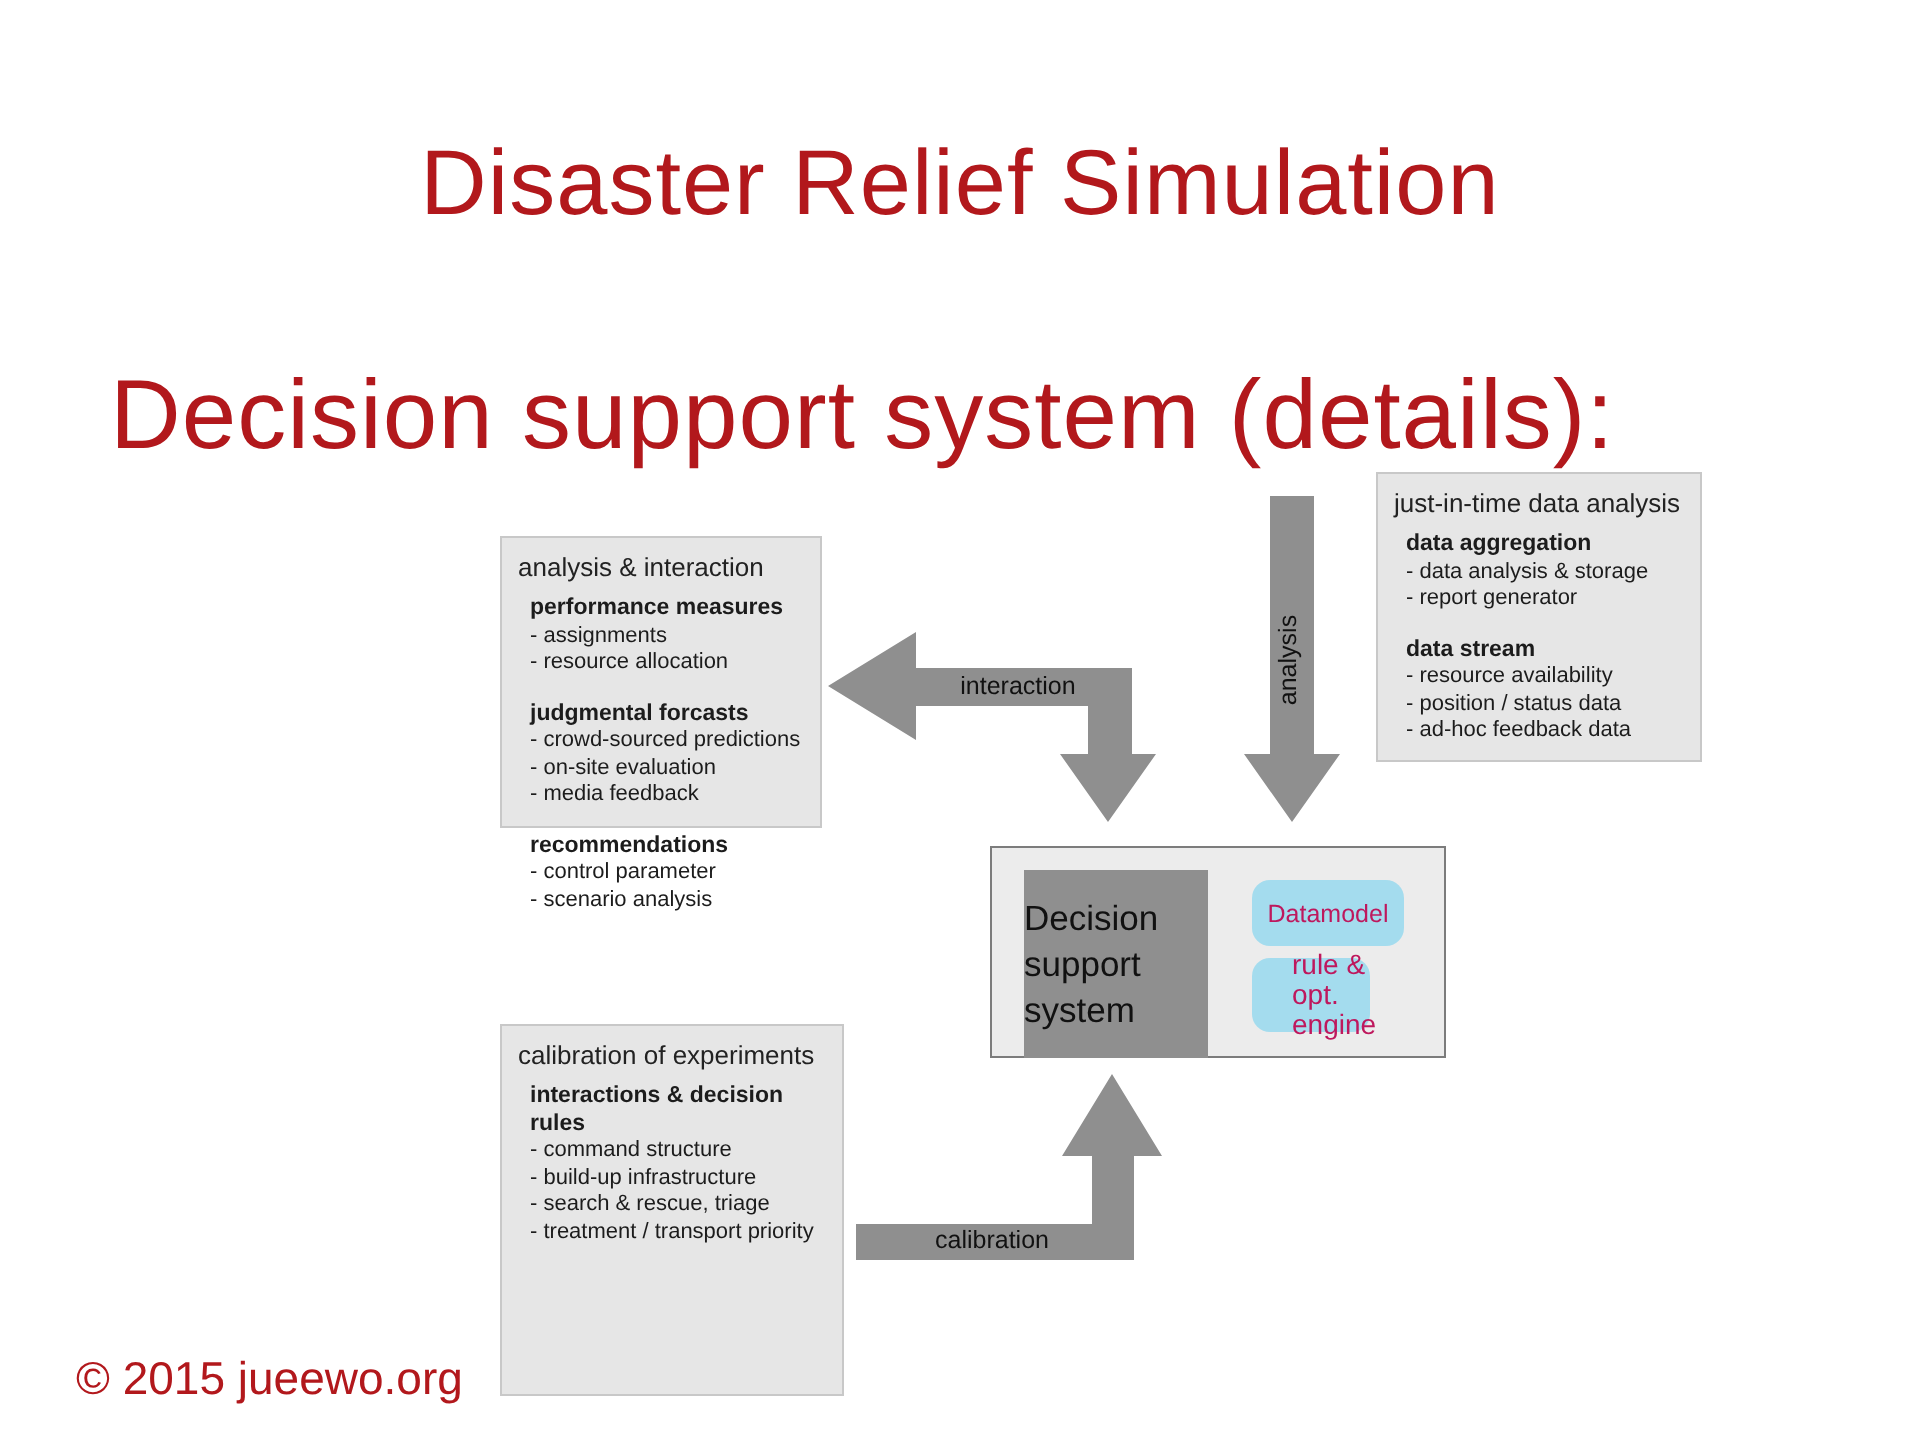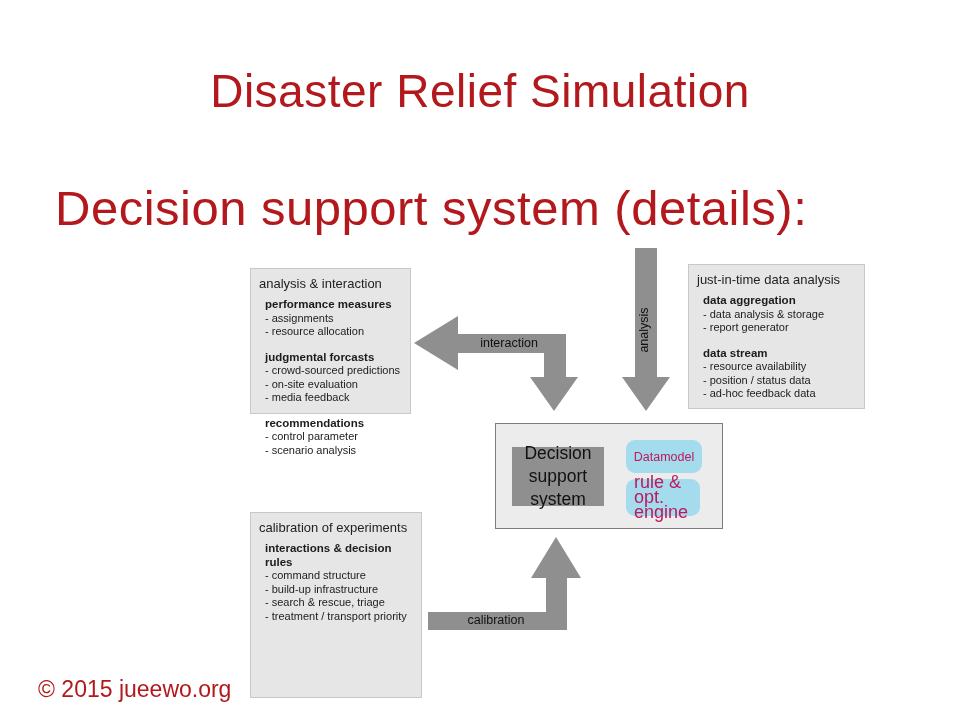--- a/index.html
+++ b/index.html
@@ -24,33 +24,33 @@
   .footer{position:absolute;left:38px;top:676px;font-size:23px;color:var(--accent-red);}
 
   .info-box{position:absolute;background:var(--box-fill);border:1px solid var(--box-border);
             color:#1c1c1c;padding:7px 5px 0 8px;}
   .box-title{font-size:13px;color:#222;margin-bottom:7px;}
   .sec{margin-left:6px;margin-bottom:12px;}
   .sec-h{font-size:11.5px;font-weight:700;line-height:13.5px;}
   .sec-i{font-size:11px;line-height:13.5px;padding-left:8px;text-indent:-8px;}
 
   .box-analysis{left:250px;top:268px;width:161px;height:146px;}
-  .box-jit{left:688px;top:264px;width:177px;height:145px;}
+  .box-jit{left:688px;top:236px;width:163px;height:145px;}
   .box-cal{left:250px;top:512px;width:172px;height:186px;}
 
   .center-box{position:absolute;left:495px;top:423px;width:228px;height:106px;
               background:var(--center-fill);border:1px solid var(--center-border);}
-  .dss{position:absolute;left:16px;top:23px;width:92px;height:59px;background:var(--dark-gray);
-       display:flex;align-items:center;justify-content:center;text-align:center;
+  .dss{position:absolute;left:16px;top:11px;width:92px;height:94px;background:var(--dark-gray);
+       display:flex;align-items:center;justify-content:center;text-align:left;
        font-size:17.5px;line-height:23px;color:#111;}
   .chip{position:absolute;background:var(--blue-fill);border-radius:9px;color:#be185d;
         display:flex;flex-direction:column;justify-content:center;}
   .chip-datamodel{left:130px;top:16px;width:76px;height:33px;align-items:center;font-size:12.5px;}
-  .chip-rule{left:130px;top:55px;width:74px;height:37px;align-items:flex-start;
-             padding-left:8px;font-size:18px;line-height:15px;}
+  .chip-rule{left:130px;top:55px;width:59px;height:37px;align-items:flex-start;
+             padding-left:20px;font-size:14px;line-height:15px;}
 
   .arrows-svg{position:absolute;left:0;top:0;width:960px;height:720px;}
   .arrows-svg polygon{fill:var(--arrow-gray);}
 
   .arrow-label{position:absolute;font-size:12.5px;color:#111;text-align:center;}
   .lbl-interaction{left:466px;top:336px;width:86px;}
   .lbl-analysis{left:602px;top:321px;width:88px;height:18px;transform:rotate(-90deg);}
   .lbl-calibration{left:452px;top:613px;width:88px;}
 </style>
 </head>

